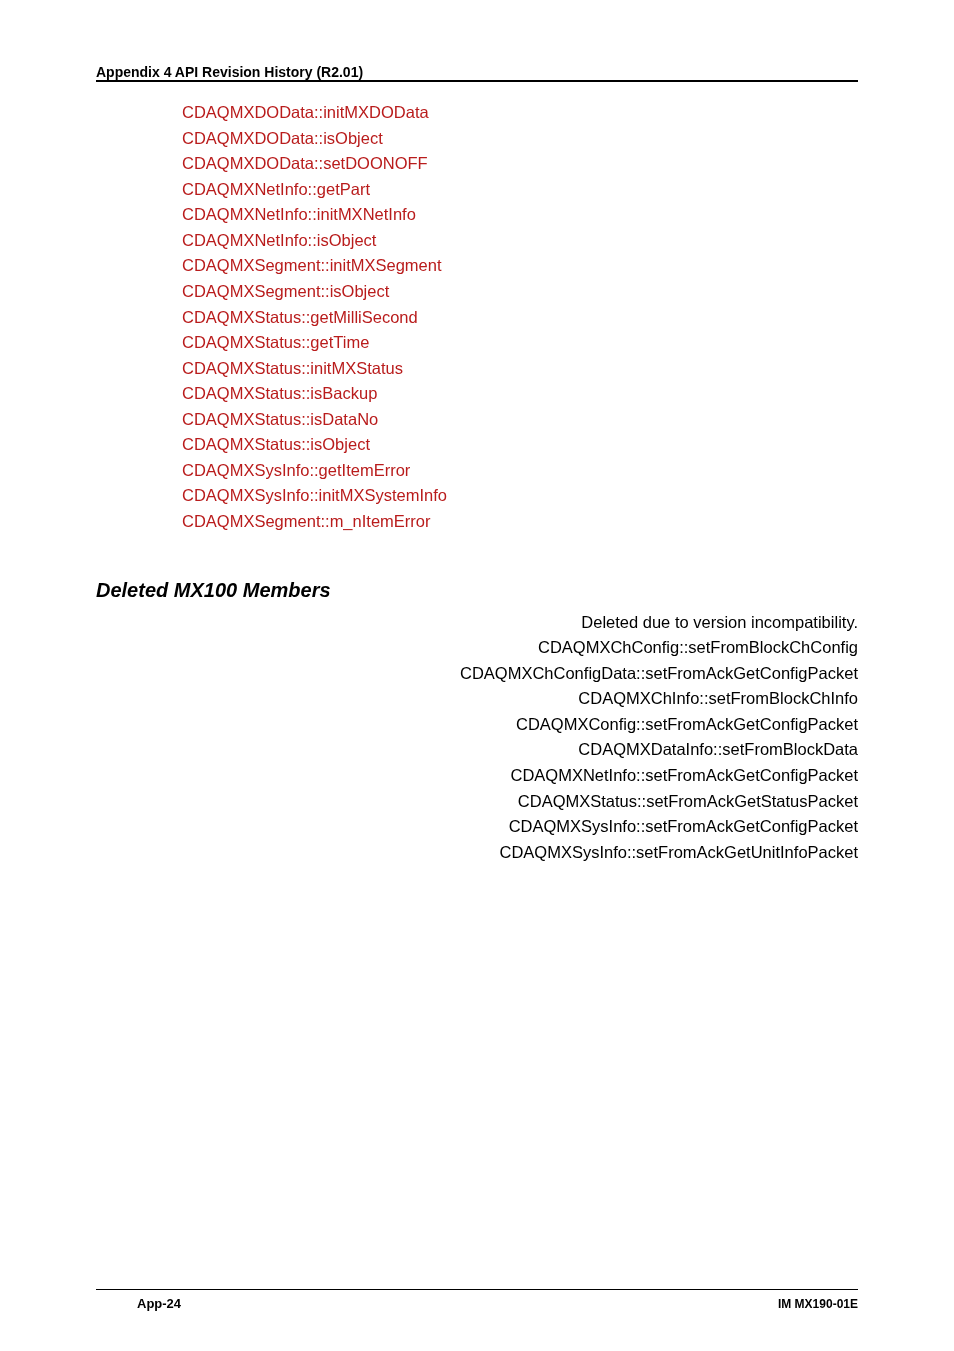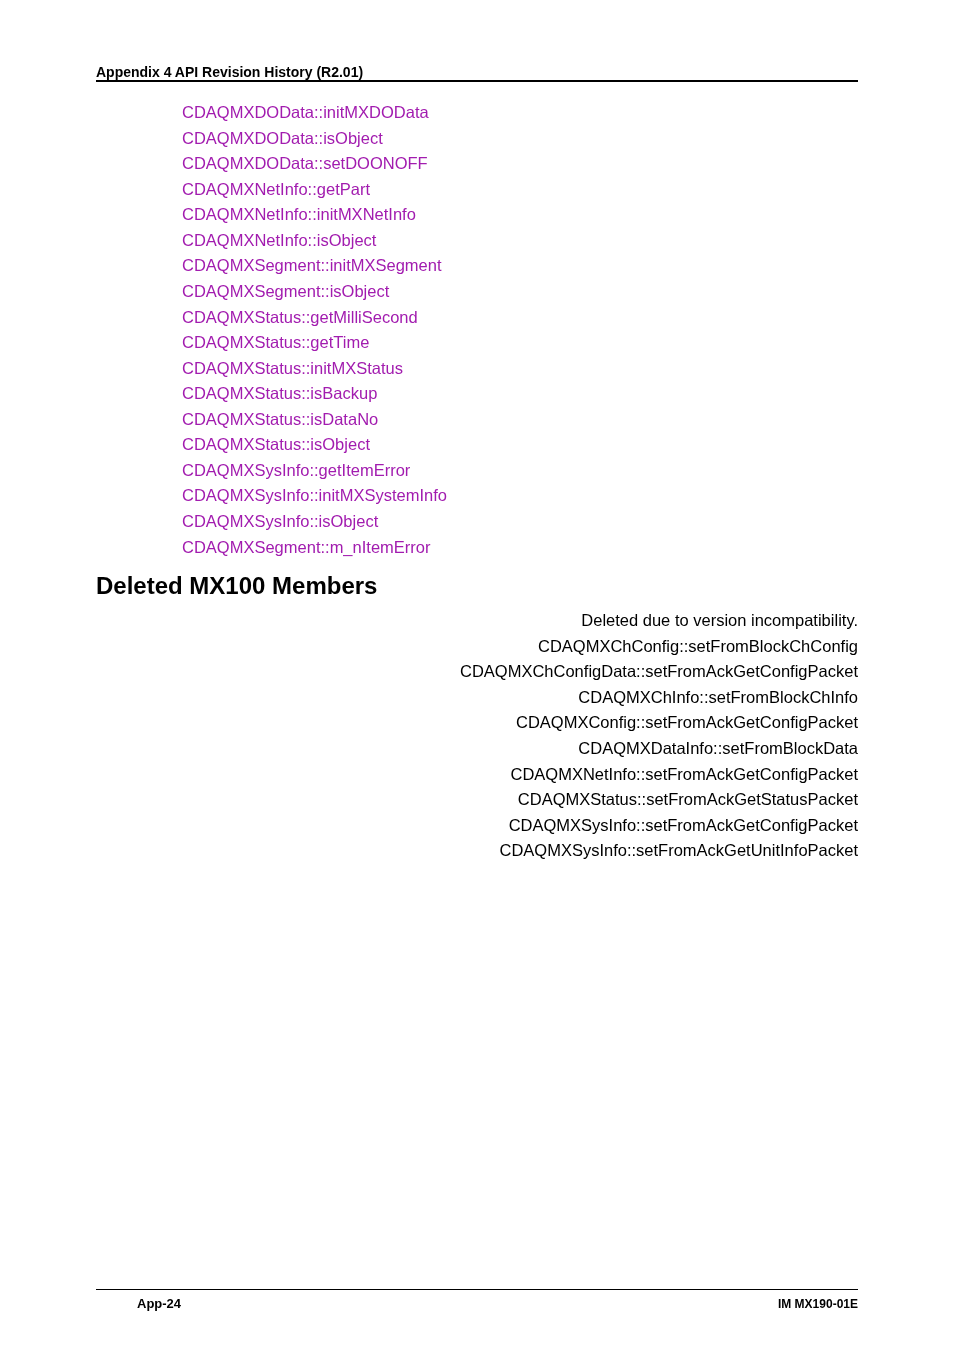--- a/index.html
+++ b/index.html
@@ -22,27 +22,28 @@
     padding-bottom: 0;
     border-bottom: 2px solid #000;
     margin-bottom: 18px;
   }
   .api-list {
     margin-left: 86px;
   }
   .api-list div {
     font-size: 16.5px;
     line-height: 1.55;
-    color: #a21caf;
+    color: #b91c1c;
   }
   .section-heading {
-    font-size: 24px;
+    font-size: 20px;
     font-weight: bold;
-    margin-top: 12px;
+    margin-top: 44px;
     margin-bottom: 8px;
+    font-style: italic;
   }
   .body-text {
     margin-left: 86px;
   }
   .body-text div {
     font-size: 16.5px;
     line-height: 1.55;
     text-align: right;
   }
   .footer {
@@ -82,21 +83,20 @@
     <div>CDAQMXSegment::initMXSegment</div>
     <div>CDAQMXSegment::isObject</div>
     <div>CDAQMXStatus::getMilliSecond</div>
     <div>CDAQMXStatus::getTime</div>
     <div>CDAQMXStatus::initMXStatus</div>
     <div>CDAQMXStatus::isBackup</div>
     <div>CDAQMXStatus::isDataNo</div>
     <div>CDAQMXStatus::isObject</div>
     <div>CDAQMXSysInfo::getItemError</div>
     <div>CDAQMXSysInfo::initMXSystemInfo</div>
-    <div>CDAQMXSysInfo::isObject</div>
     <div>CDAQMXSegment::m_nItemError</div>
   </div>
 
   <div class="section-heading">Deleted MX100 Members</div>
 
   <div class="body-text">
     <div>Deleted due to version incompatibility.</div>
     <div>CDAQMXChConfig::setFromBlockChConfig</div>
     <div>CDAQMXChConfigData::setFromAckGetConfigPacket</div>
     <div>CDAQMXChInfo::setFromBlockChInfo</div>

